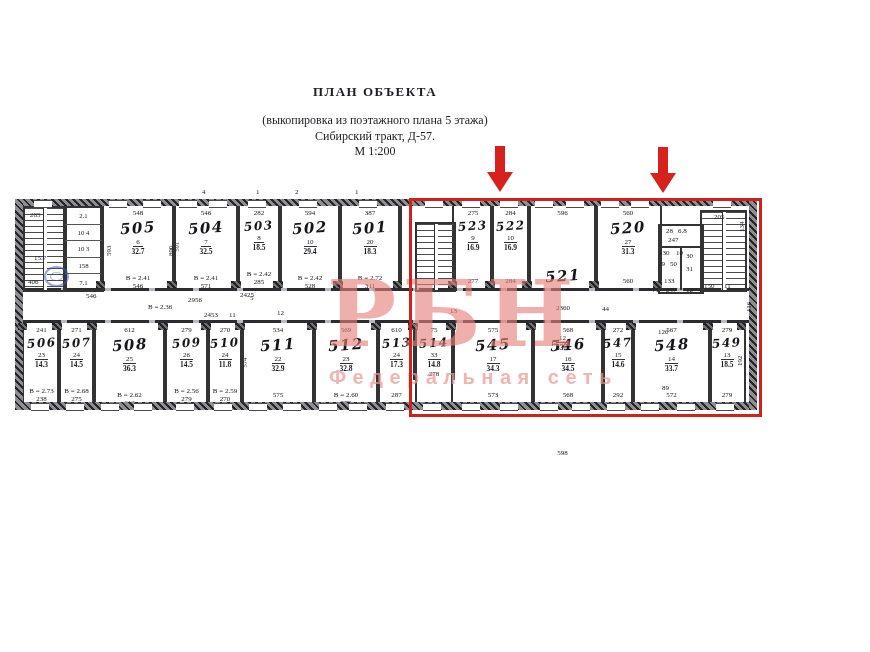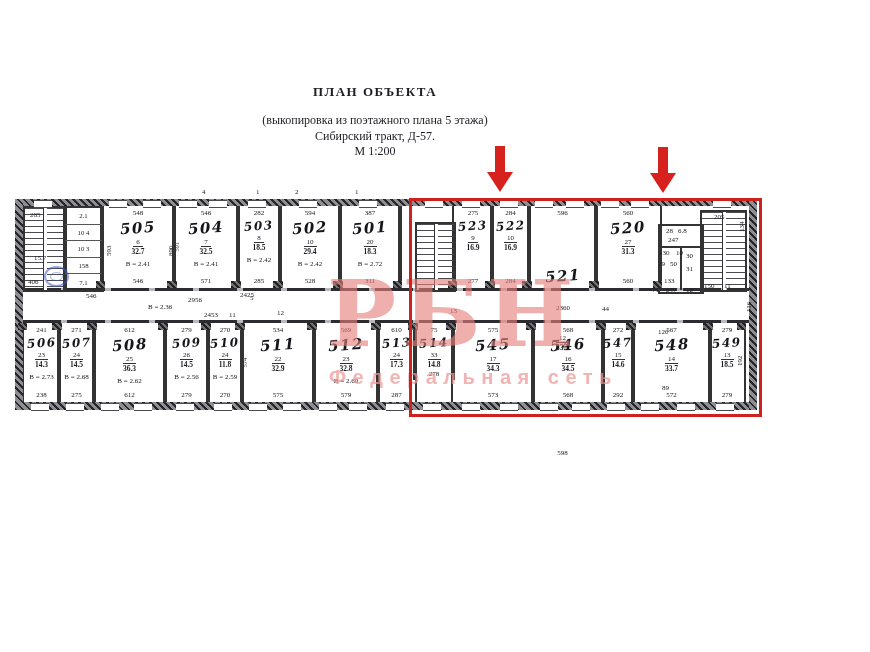--- a/index.html
+++ b/index.html
@@ -18,21 +18,21 @@
         display:flex;flex-direction:column;align-items:center;z-index:11;background:transparent;}
   .rlab{font-size:7px;color:#222;line-height:1.15;}
   .rlab.top{margin-top:3px;}
   .rlab.bot{margin-bottom:3px;}
   .rnum{font-family:"DejaVu Serif",serif;font-style:italic;font-weight:600;color:#15151a;
         transform:rotate(-4deg);letter-spacing:1.5px;margin-top:2px;}
   .rnum.big{font-size:15px;} .rnum.sm{font-size:12px;}
   .rfrac{display:flex;flex-direction:column;align-items:center;margin-top:1px;}
   .rpos{font-size:7px;border-bottom:1px solid #333;padding:0 3px;line-height:1.2;}
   .rarea{font-size:7.5px;font-weight:700;line-height:1.25;}
-  .rh{font-size:7px;margin-top:3px;}
+  .rh{font-size:7px;margin-top:17px;}
   .rside{position:absolute;left:-2px;top:45%;transform:rotate(-90deg);font-size:6.5px;color:#333;}
   .spacer{flex:1;}
   .win{position:absolute;height:6px;background:#fff;border-top:1.5px solid #4a4a4e;border-bottom:1.5px solid #4a4a4e;z-index:13;}
   .pier{position:absolute;width:9px;height:7px;background:repeating-linear-gradient(45deg,#222 0 2px,#707074 2px 4px);z-index:12;}
   .stair{position:absolute;border:2px solid #333;background:repeating-linear-gradient(to bottom,#4b4b4f 0 1px,transparent 1px 6px);z-index:11;}
   .stair::before{content:"";position:absolute;left:46%;top:0;bottom:0;width:3px;background:#fff;border-left:1.2px solid #333;}
   .blockbox{position:absolute;border:2px solid #333;z-index:11;display:flex;flex-direction:column;}
   .srow{font-size:6.8px;color:#222;border-bottom:1px solid #555;text-align:center;flex:1;
         display:flex;align-items:center;justify-content:center;}
   .srow:last-child{border-bottom:none;}

